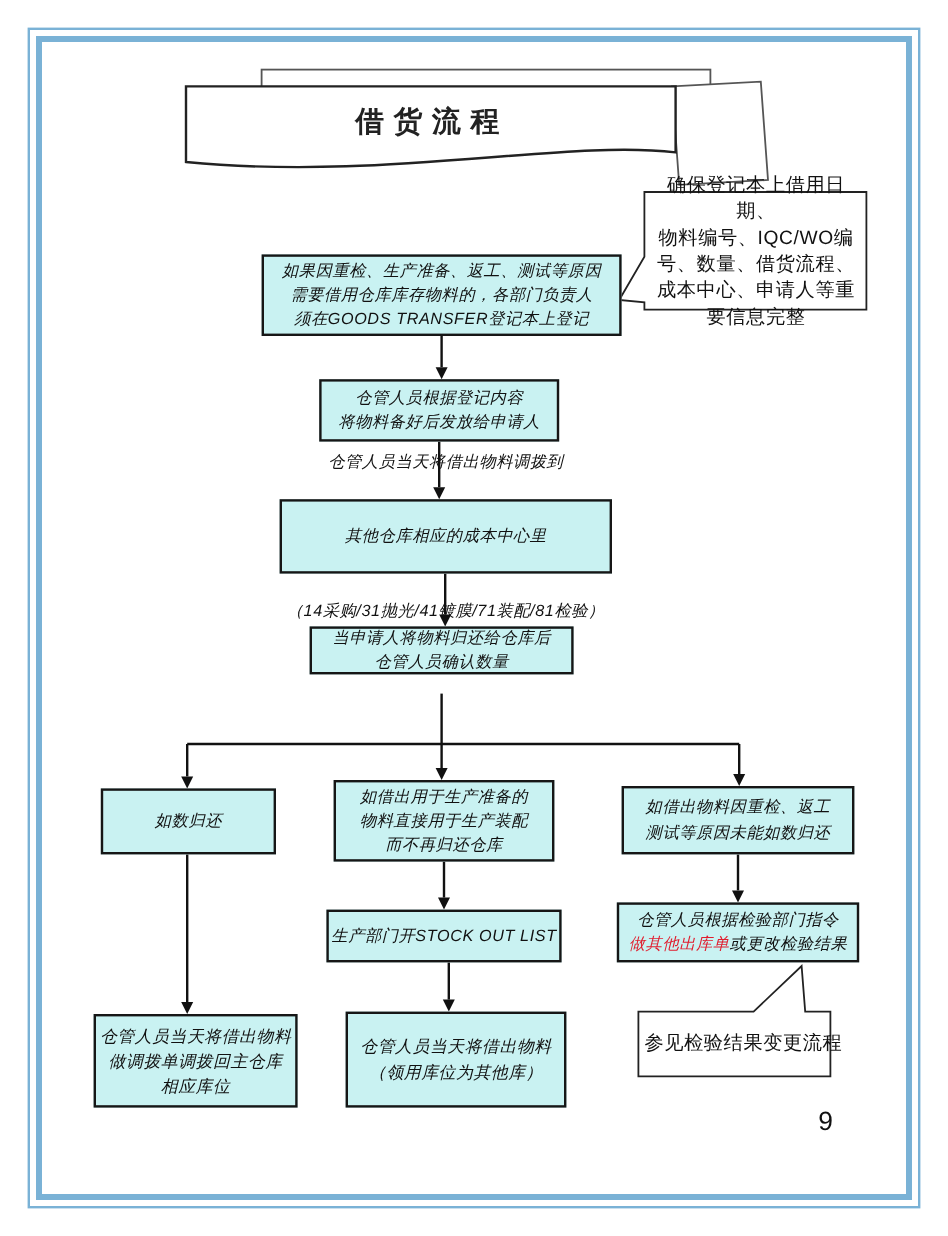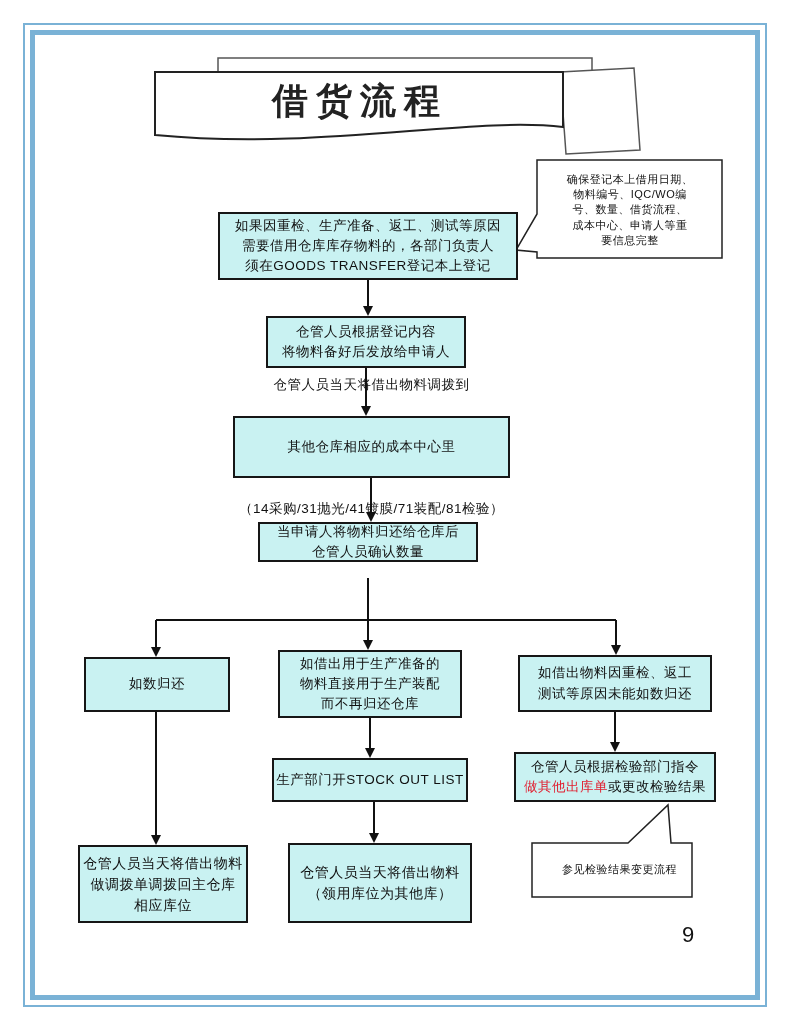--- a/index.html
+++ b/index.html
@@ -13,33 +13,33 @@
     font-family:"Liberation Sans","DejaVu Sans",sans-serif;color:#111;
   }
   .frame-outer{position:absolute;inset:23px;border:2px solid var(--frame-blue);pointer-events:none;}
   .frame-inner{position:absolute;inset:30px;border:5px solid var(--frame-blue);pointer-events:none;}
   .layer{position:absolute;left:0;top:0;width:790px;height:1030px;}
   svg.layer{pointer-events:none;}
   .box{
     position:absolute;box-sizing:border-box;background:var(--box-fill);
     border:2px solid #161616;display:flex;flex-direction:column;
     justify-content:center;align-items:center;text-align:center;
-    font-size:13.5px;line-height:1.5;font-weight:500;letter-spacing:0.5px;
+    font-size:13.5px;line-height:1.5;font-weight:500;letter-spacing:0.5px;font-style:italic;
   }
   .box .ln{white-space:nowrap;}
   .red{color:var(--alert-red);}
   .callout-text{
     position:absolute;display:flex;flex-direction:column;justify-content:center;
-    align-items:center;text-align:center;font-size:11px;line-height:1.38;
+    align-items:center;text-align:center;font-size:16px;line-height:1.38;
     font-weight:500;letter-spacing:0.5px;
   }
   .banner-title{
     position:absolute;left:165px;top:74px;width:390px;height:54px;
     display:flex;justify-content:center;align-items:center;
-    font-size:36px;font-weight:700;letter-spacing:8px;color:#222;
+    font-size:24px;font-weight:700;letter-spacing:8px;color:#222;
   }
   .page-number{
     position:absolute;left:660px;top:922px;width:56px;text-align:center;
     font-size:22px;color:#111;
   }
   
   #b-register{left:218px;top:212px;width:300px;height:68px;}
   #b-prepare{left:266px;top:316px;width:200px;height:52px;}
   #b-transfer{left:233px;top:416px;width:277px;height:62px;gap:42px;}
   #b-confirm{left:258px;top:522px;width:220px;height:40px;}

